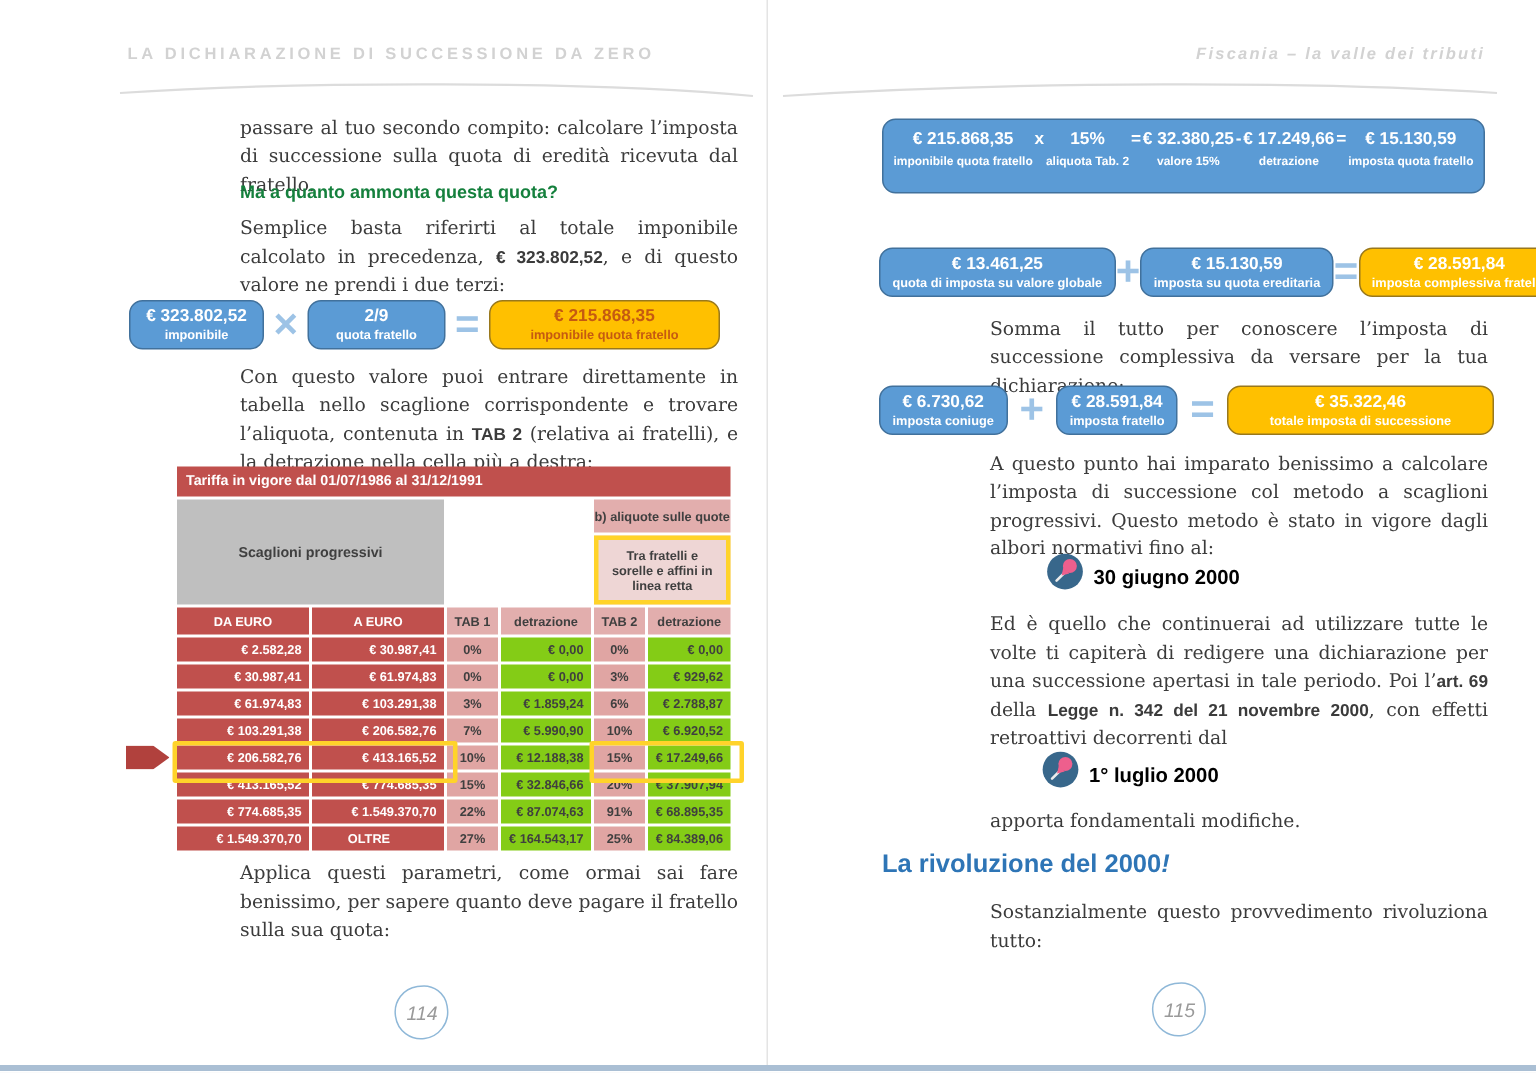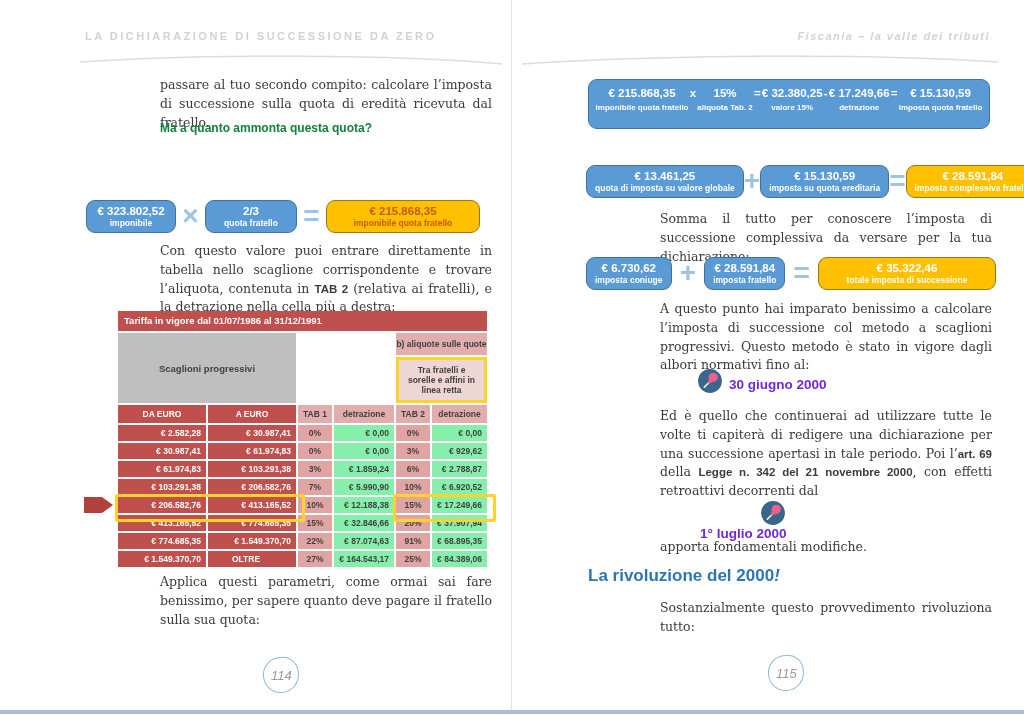--- a/index.html
+++ b/index.html
@@ -54,33 +54,33 @@
         font-size:8.5px;font-weight:bold;color:#3f3f3f;box-sizing:border-box;}
   .cell.gray{background:#bfbfbf;grid-column:1/3;grid-row:1/3;font-size:9.5px;}
   .cell.agroup{background:#e2aead;grid-column:3/5;grid-row:1/3;padding:0 6px;}
   .cell.bgroup-top{background:#e2aead;grid-column:5/7;}
   .cell.bgroup-sub{background:#eed6d5;grid-column:5/7;border:3px solid #ffd32a;padding:0 4px;}
   .cell.redhdr{background:#c0504d;color:#fff;height:18px;}
   .cell.pinkhdr{background:#e2aead;height:18px;}
   .tbody .cell{justify-content:flex-end;padding-right:5px;}
   .tbody .cell.c0,.tbody .cell.c1{background:#c0504d;color:#fff;}
   .tbody .cell.c2,.tbody .cell.c4{background:#e0a5a3;justify-content:center;padding-right:0;}
-  .tbody .cell.c3,.tbody .cell.c5{background:#86efac;}
+  .tbody .cell.c3,.tbody .cell.c5{background:#84cc16;}
   .tbody .cell.center{justify-content:center;padding-right:12px;}
   .hl-frame{position:absolute;border:3px solid #ffd32a;border-radius:2px;pointer-events:none;}
   .hl-frame.a{left:-3px;top:183px;width:184px;height:22px;}
   .hl-frame.b{left:275px;top:183px;width:97px;height:22px;}
   .row-arrow{position:absolute;left:84px;top:497px;width:29px;height:16px;background:#b1413d;
              -webkit-clip-path:polygon(0 0,62% 0,100% 50%,62% 100%,0 100%);
              clip-path:polygon(0 0,62% 0,100% 50%,62% 100%,0 100%);}
 
   
   .pin-row{position:absolute;display:flex;align-items:flex-end;}
   .pin-row .pin-label{font-family:"Liberation Sans",sans-serif;font-weight:bold;font-size:13.5px;
-                      color:#6d28d9;margin-left:6px;margin-bottom:2px;white-space:nowrap;}
+                      color:#000000;margin-left:6px;margin-bottom:2px;white-space:nowrap;}
 
   
   .page-circle{position:absolute;width:34px;height:34px;border:1.6px solid #8fb8d8;
                border-radius:50% 46% 52% 50%;transform:rotate(-8deg);display:flex;
                align-items:center;justify-content:center;}
   .page-num{font-family:"Liberation Sans",sans-serif;font-style:italic;font-size:13px;
             color:#9a9a9a;transform:rotate(8deg);}
 
   .divider{position:absolute;left:511px;top:0;width:1px;height:710px;background:#e4e4e4;}
   .bottom-bar{position:absolute;left:0;top:710px;width:1024px;height:4px;background:#aabfd4;}
@@ -96,29 +96,30 @@
     <path d="M2,10 C120,2 320,2 424,12" stroke="#dcdcdc" stroke-width="1.5" fill="none"></path>
   </svg>
   <svg class="swoosh" style="left:520px;width:480px;" viewBox="0 0 480 16">
     <path d="M2,12 C160,2 360,2 478,10" stroke="#dcdcdc" stroke-width="1.5" fill="none"></path>
   </svg>
 
   <div class="para" style="left:160px;top:76px;">passare al tuo secondo compito: calcolare l’imposta di successione sulla quota di eredità ricevuta dal fratello.</div>
 
   <div class="question" style="left:160px;top:121px;">Ma a quanto ammonta questa quota?</div>
 
+  <div class="para" style="left:160px;top:143px;"><span>Semplice basta riferirti al totale imponibile calcolato in precedenza, </span><span class="b-sans">€ 323.802,52</span><span>, e di questo valore ne prendi i due terzi:</span></div>
 
   <div class="flow" style="left:86px;top:194px;width:394px;height:44px;">
     <div class="fbox" style="width:72px;">
       <div class="fv">€ 323.802,52</div>
       <div class="fl">imponibile</div>
     </div>
     <div class="fop">×</div>
     <div class="fbox" style="width:74px;">
-      <div class="fv">2/3</div>
+      <div class="fv">2/9</div>
       <div class="fl">quota fratello</div>
     </div>
     <div class="fop">=</div>
     <div class="fbox yellow darktext" style="width:136px;">
       <div class="fv">€ 215.868,35</div>
       <div class="fl">imponibile quota fratello</div>
     </div>
   </div>
 
   <div class="para" style="left:160px;top:242px;"><span>Con questo valore puoi entrare direttamente in tabella nello scaglione corrispondente e trovare l’aliquota, contenuta in </span><span class="b-sans">TAB 2</span><span> (relativa ai fratelli), e la detrazione nella cella più a destra:</span></div>
@@ -282,21 +283,21 @@
       <circle cx="12" cy="12" r="11" fill="#38678b"></circle>
       <path d="M12.5 12 L6.8 17.6" stroke="#ececec" stroke-width="1.6" stroke-linecap="round"></path>
       <circle cx="15" cy="8.6" r="4.3" fill="#ee5f8d"></circle>
       <path d="M11 9.6 L14.6 13.2 L9.9 14.4 Z" fill="#ee5f8d"></path>
     </svg>
     <span class="pin-label">30 giugno 2000</span>
   </div>
 
   <div class="para" style="left:660px;top:407px;"><span>Ed è quello che continuerai ad utilizzare tutte le volte ti capiterà di redigere una dichiarazione per una successione apertasi in tale periodo. Poi l’</span><span class="b-sans">art. 69</span><span> della </span><span class="b-sans">Legge n. 342 del 21 novembre 2000</span><span>, con effetti retroattivi decorrenti dal</span></div>
 
-  <div class="pin-row" style="left:694px;top:500px;flex-direction:column;">
+  <div class="pin-row" style="left:694px;top:500px;">
     <svg width="26" height="26" viewBox="0 0 24 24">
       <circle cx="12" cy="12" r="11" fill="#38678b"></circle>
       <path d="M12.5 12 L6.8 17.6" stroke="#ececec" stroke-width="1.6" stroke-linecap="round"></path>
       <circle cx="15" cy="8.6" r="4.3" fill="#ee5f8d"></circle>
       <path d="M11 9.6 L14.6 13.2 L9.9 14.4 Z" fill="#ee5f8d"></path>
     </svg>
     <span class="pin-label">1° luglio 2000</span>
   </div>
 
   <div class="para" style="left:660px;top:538px;">apporta fondamentali modifiche.</div>

